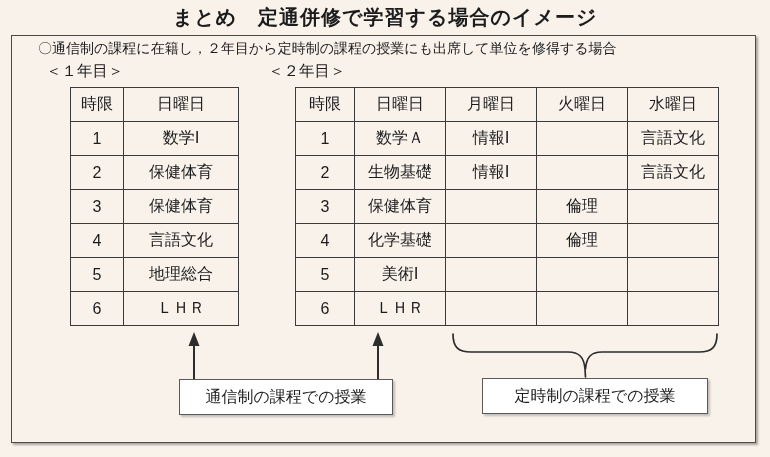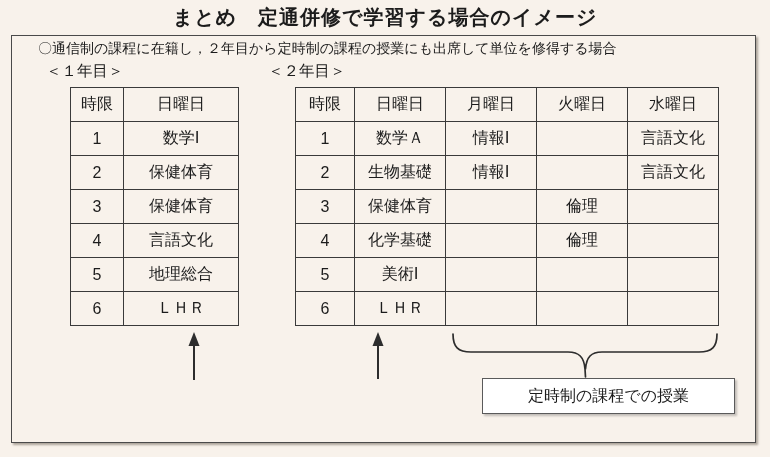--- a/index.html
+++ b/index.html
@@ -81,21 +81,21 @@
     height: 36px;
     line-height: 34px;
     text-align: center;
     font-size: 16px;
     background: var(--callout-bg);
     border: 1px solid #5a5a5a;
     box-shadow: 1.5px 1.5px 2px rgba(0,0,0,0.22);
     white-space: nowrap;
   }
   .callout.c1 { left: 179px; top: 379px; width: 214px; }
-  .callout.c2 { left: 482px; top: 378px; width: 253px; }
+  .callout.c2 { left: 482px; top: 378px; width: 226px; }
 </style>
 </head>
 <body>
 
 <div class="stage">
 
   <div class="title">まとめ　定通併修で学習する場合のイメージ</div>
 
   <div class="outer-box"></div>
 
@@ -200,15 +200,16 @@
       <polygon points="194,332 188.5,346 199.5,346" fill="#2d2d2d"></polygon>
     </g>
     <g>
       <line x1="378" y1="345" x2="378" y2="379" stroke="#2d2d2d" stroke-width="2"></line>
       <polygon points="378,332 372.5,346 383.5,346" fill="#2d2d2d"></polygon>
     </g>
     <path d="M 453 334 C 453 347 458 352 471 352 L 568 352 C 579 352 584 357 585 369 L 585.5 377
              M 717 334 C 717 347 712 352 699 352 L 602 352 C 591 352 586.5 357 585.5 369" fill="none" stroke="#2d2d2d" stroke-width="1.7" stroke-linecap="round"></path>
   </svg>
 
+  <div class="callout c1">通信制の課程での授業</div>
   <div class="callout c2">定時制の課程での授業</div>
 
 </div>
 
 </body></html>

